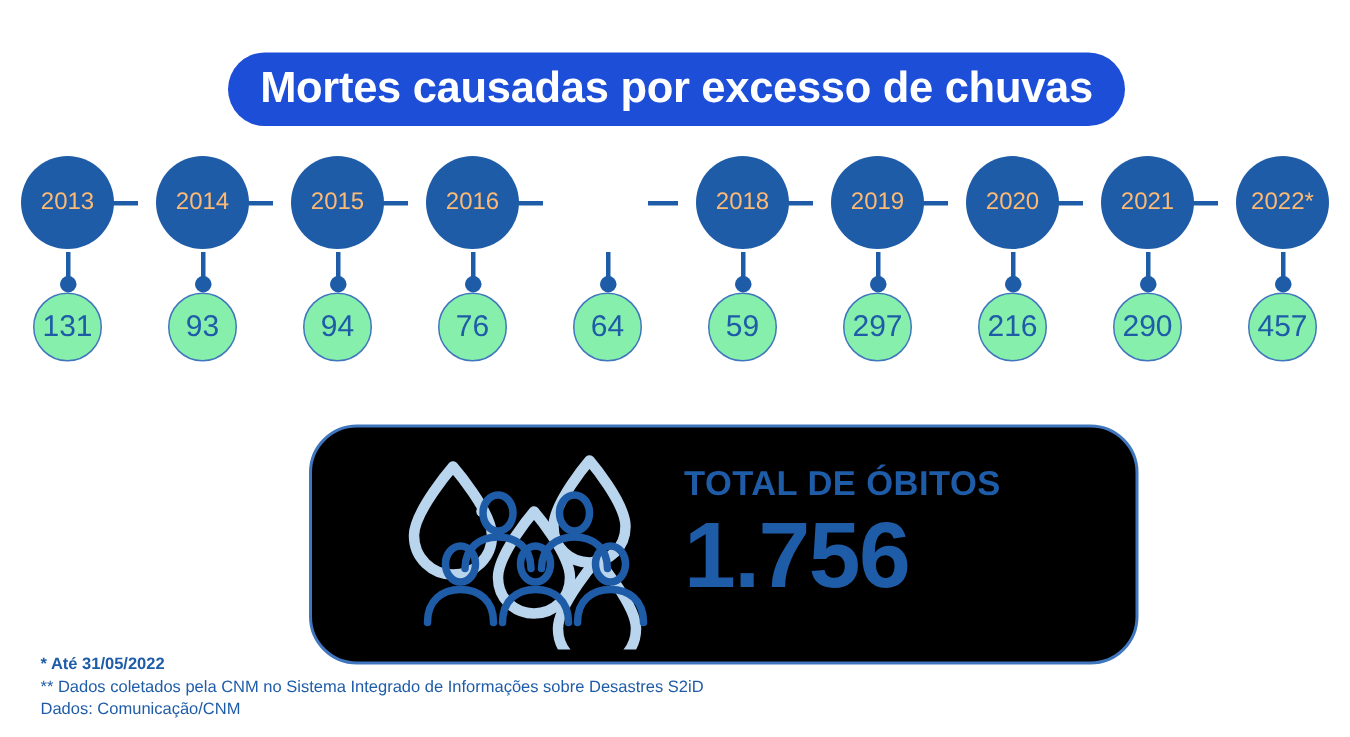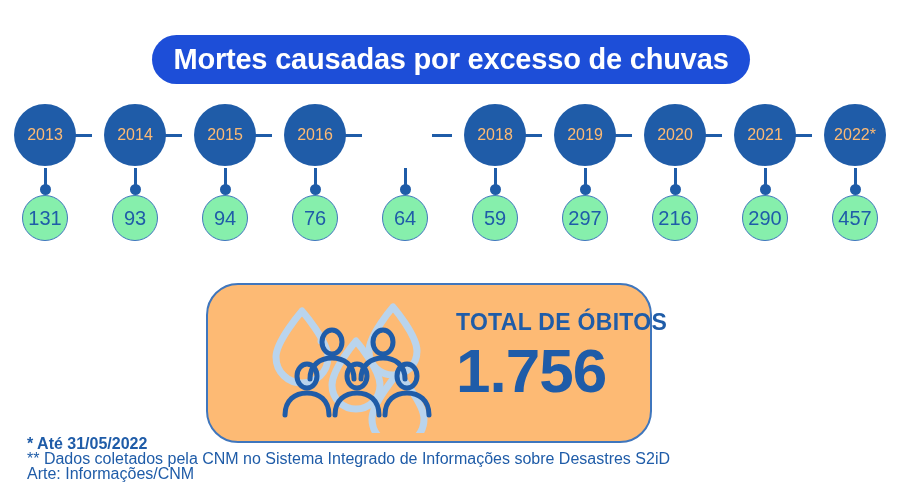--- a/index.html
+++ b/index.html
@@ -114,26 +114,26 @@
     font-size: 20px;
     font-weight: normal;
     white-space: nowrap;
   }
 
   
   #total-box {
     position: absolute;
     left: 206px;
     top: 283px;
-    width: 446px;
+    width: 553px;
     height: 160px;
     border: 2px solid #3f76bd;
     border-radius: 32px;
     box-sizing: border-box;
-    background: #fdba74;
+    background: #000000;
   }
   #total-icon {
     position: absolute;
     left: 60px;
     top: 12px;
     width: 170px;
     height: 136px;
   }
   #total-text {
     position: absolute;
@@ -161,21 +161,21 @@
 
   
   #footnotes {
     position: absolute;
     left: 27px;
     top: 436px;
     width: 620px;
   }
   .footnote {
     color: #1f5ca8;
-    font-size: 16px;
+    font-size: 11px;
     line-height: 15px;
     white-space: nowrap;
   }
   .footnote.bold {
     font-weight: bold;
   }
 </style>
 </head>
 <body>
 
@@ -332,14 +332,14 @@
 
   <div id="total-text">
     <div id="total-caption">TOTAL DE ÓBITOS</div>
     <div id="total-number">1.756</div>
   </div>
 </div>
 
 <div id="footnotes">
   <div class="footnote bold">* Até 31/05/2022</div>
   <div class="footnote">** Dados coletados pela CNM no Sistema Integrado de Informações sobre Desastres S2iD</div>
-  <div class="footnote">Arte: Informações/CNM</div>
+  <div class="footnote">Dados: Comunicação/CNM</div>
 </div>
 
 </body></html>

